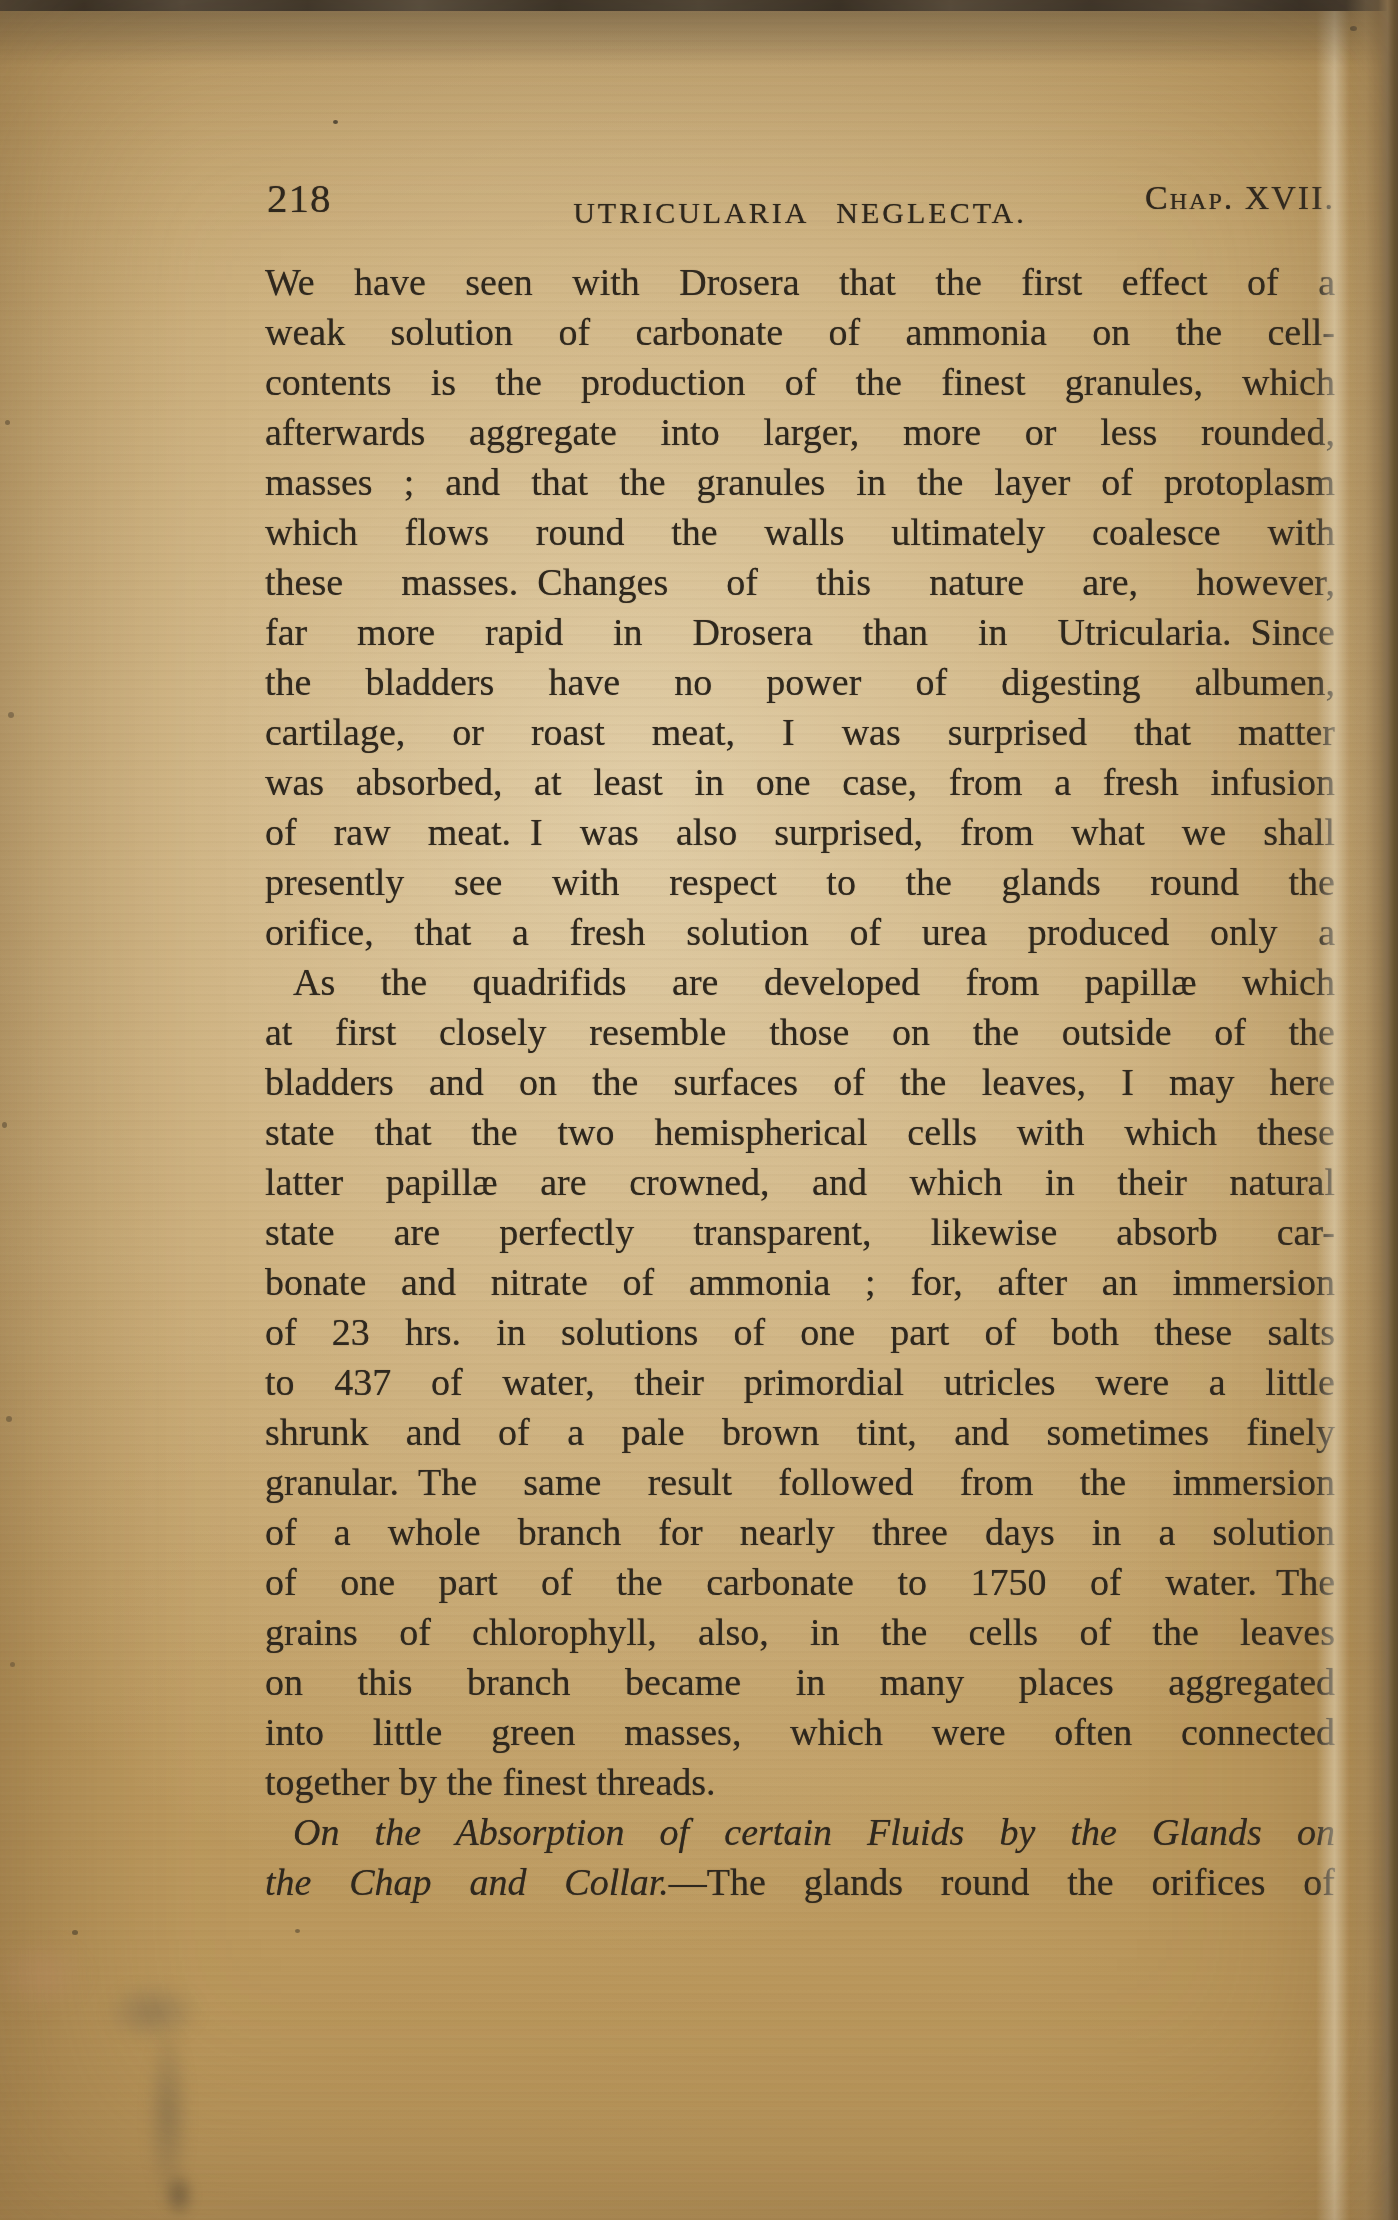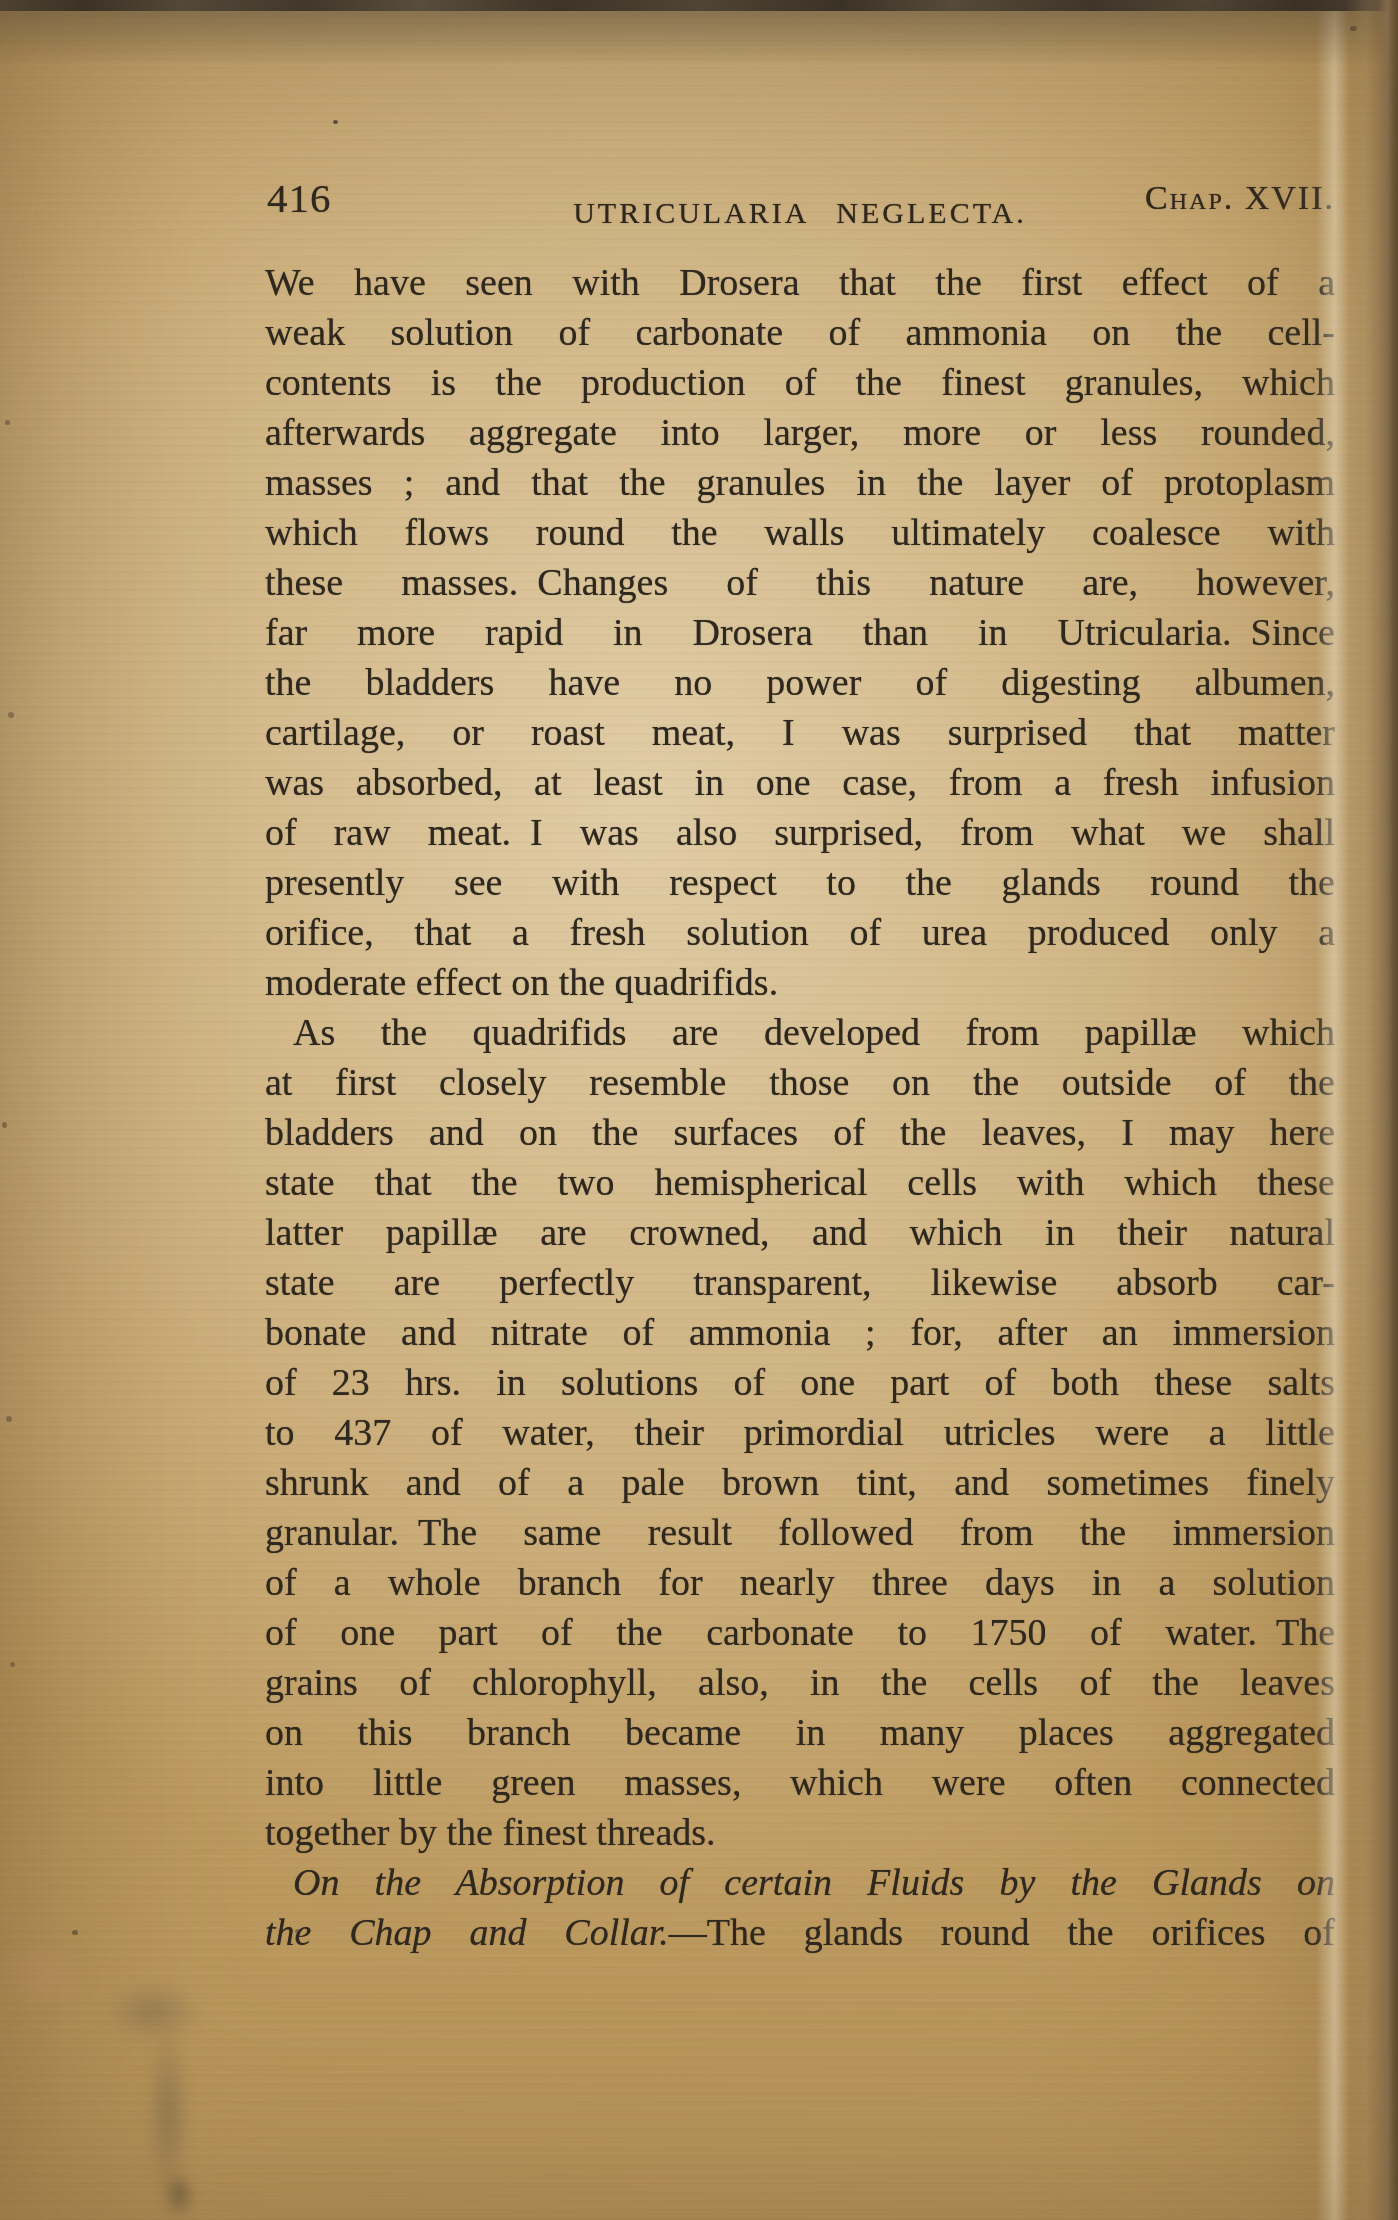--- a/index.html
+++ b/index.html
@@ -71,42 +71,41 @@
 </head>
 <body>
 
 <div class="page">
   <div class="top-edge"></div>
   <div class="top-fade"></div>
   <div class="edge-light"></div>
   <div class="right-edge"></div>
 
   <header class="header">
-    <span class="pagenum">416</span>
+    <span class="pagenum">218</span>
     <span class="running">UTRICULARIA NEGLECTA.</span>
     <span class="chapter">Chap. XVII.</span>
   </header>
 
   <main class="body">
       <div class="para">
         <div class="line"><span>We have seen with Drosera that the first effect of a</span></div>
         <div class="line"><span>weak solution of carbonate of ammonia on the cell-</span></div>
         <div class="line"><span>contents is the production of the finest granules, which</span></div>
         <div class="line"><span>afterwards aggregate into larger, more or less rounded,</span></div>
         <div class="line"><span>masses ; and that the granules in the layer of protoplasm</span></div>
         <div class="line"><span>which flows round the walls ultimately coalesce with</span></div>
         <div class="line"><span>these masses. Changes of this nature are, however,</span></div>
         <div class="line"><span>far more rapid in Drosera than in Utricularia. Since</span></div>
         <div class="line"><span>the bladders have no power of digesting albumen,</span></div>
         <div class="line"><span>cartilage, or roast meat, I was surprised that matter</span></div>
         <div class="line"><span>was absorbed, at least in one case, from a fresh infusion</span></div>
         <div class="line"><span>of raw meat. I was also surprised, from what we shall</span></div>
         <div class="line"><span>presently see with respect to the glands round the</span></div>
         <div class="line"><span>orifice, that a fresh solution of urea produced only a</span></div>
-        <div class="line last"><span>moderate effect on the quadrifids.</span></div>
       </div>
       <div class="para indent">
         <div class="line"><span>As the quadrifids are developed from papillæ which</span></div>
         <div class="line"><span>at first closely resemble those on the outside of the</span></div>
         <div class="line"><span>bladders and on the surfaces of the leaves, I may here</span></div>
         <div class="line"><span>state that the two hemispherical cells with which these</span></div>
         <div class="line"><span>latter papillæ are crowned, and which in their natural</span></div>
         <div class="line"><span>state are perfectly transparent, likewise absorb car-</span></div>
         <div class="line"><span>bonate and nitrate of ammonia ; for, after an immersion</span></div>
         <div class="line"><span>of 23 hrs. in solutions of one part of both these salts</span></div>

